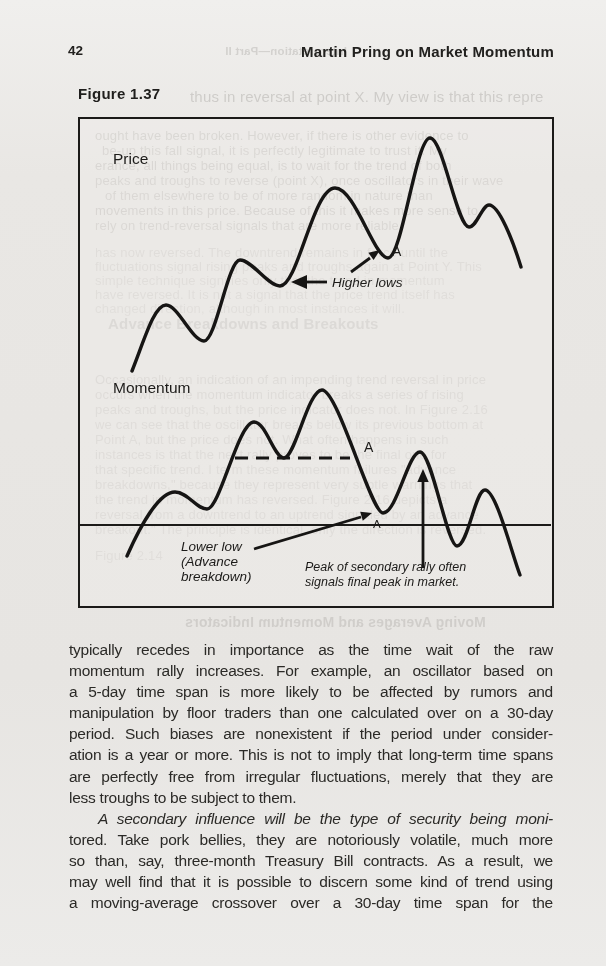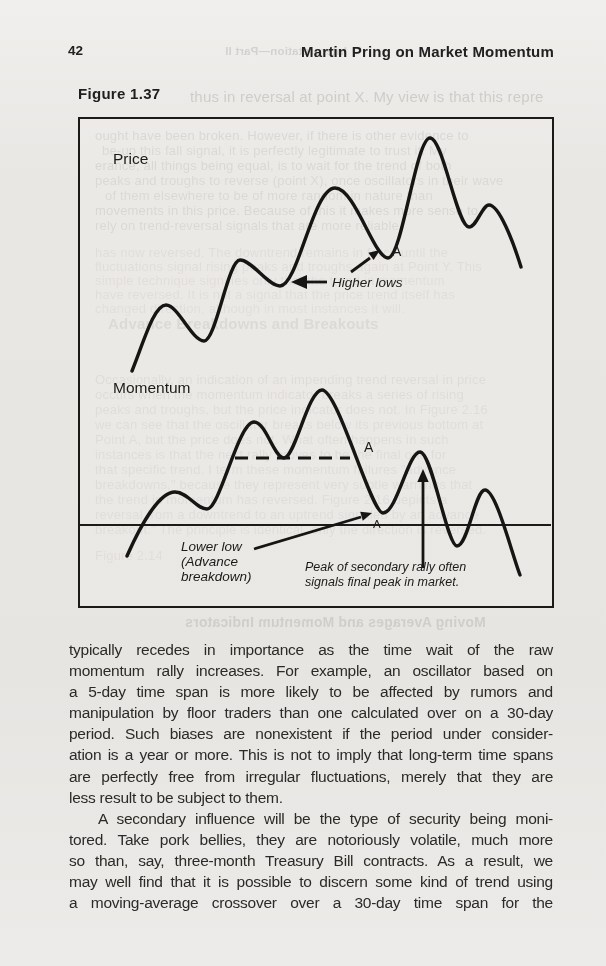--- a/index.html
+++ b/index.html
@@ -42,21 +42,21 @@
   .ghost.gb{font-weight:bold;}
   .ghost.gm{transform:scaleX(-1);}
   
   .bodytext{
     position:absolute;left:69px;top:639px;width:484px;
     font-size:15.5px;line-height:21.1px;letter-spacing:-0.25px;
     color:#2b2a27;
   }
   .tline{text-align:justify;}
   .tline.just{text-align:justify;text-align-last:justify;}
-  .tline.ind{text-indent:29px;}
+  .tline.ind{text-indent:29px;font-style:italic;}
   .figtext{font-family:"Liberation Sans",sans-serif;fill:#1c1b19;}
   .figitalic{font-style:italic;}
 </style>
 </head>
 <body>
 
 <div class="page">
 
   <div class="ghost-layer">
       <div class="ghost gb gm" style="left: 225px; top: 45px; font-size: 11.5px; opacity: 0.22;">Interpretation—Part II</div>
@@ -154,21 +154,21 @@
   </div>
 
   <div class="bodytext">
       <div class="tline just">typically recedes in importance as the time wait of the raw</div>
       <div class="tline just">momentum rally increases. For example, an oscillator based on</div>
       <div class="tline just">a 5-day time span is more likely to be affected by rumors and</div>
       <div class="tline just">manipulation by floor traders than one calculated over on a 30-day</div>
       <div class="tline just">period. Such biases are nonexistent if the period under consider-</div>
       <div class="tline just">ation is a year or more. This is not to imply that long-term time spans</div>
       <div class="tline just">are perfectly free from irregular fluctuations, merely that they are</div>
-      <div class="tline">less result to be subject to them.</div>
+      <div class="tline">less troughs to be subject to them.</div>
       <div class="tline just ind">A secondary influence will be the type of security being moni-</div>
       <div class="tline just">tored. Take pork bellies, they are notoriously volatile, much more</div>
       <div class="tline just">so than, say, three-month Treasury Bill contracts. As a result, we</div>
       <div class="tline just">may well find that it is possible to discern some kind of trend using</div>
       <div class="tline just">a moving-average crossover over a 30-day time span for the</div>
     </div>
 
 </div>
 
 </body></html>

